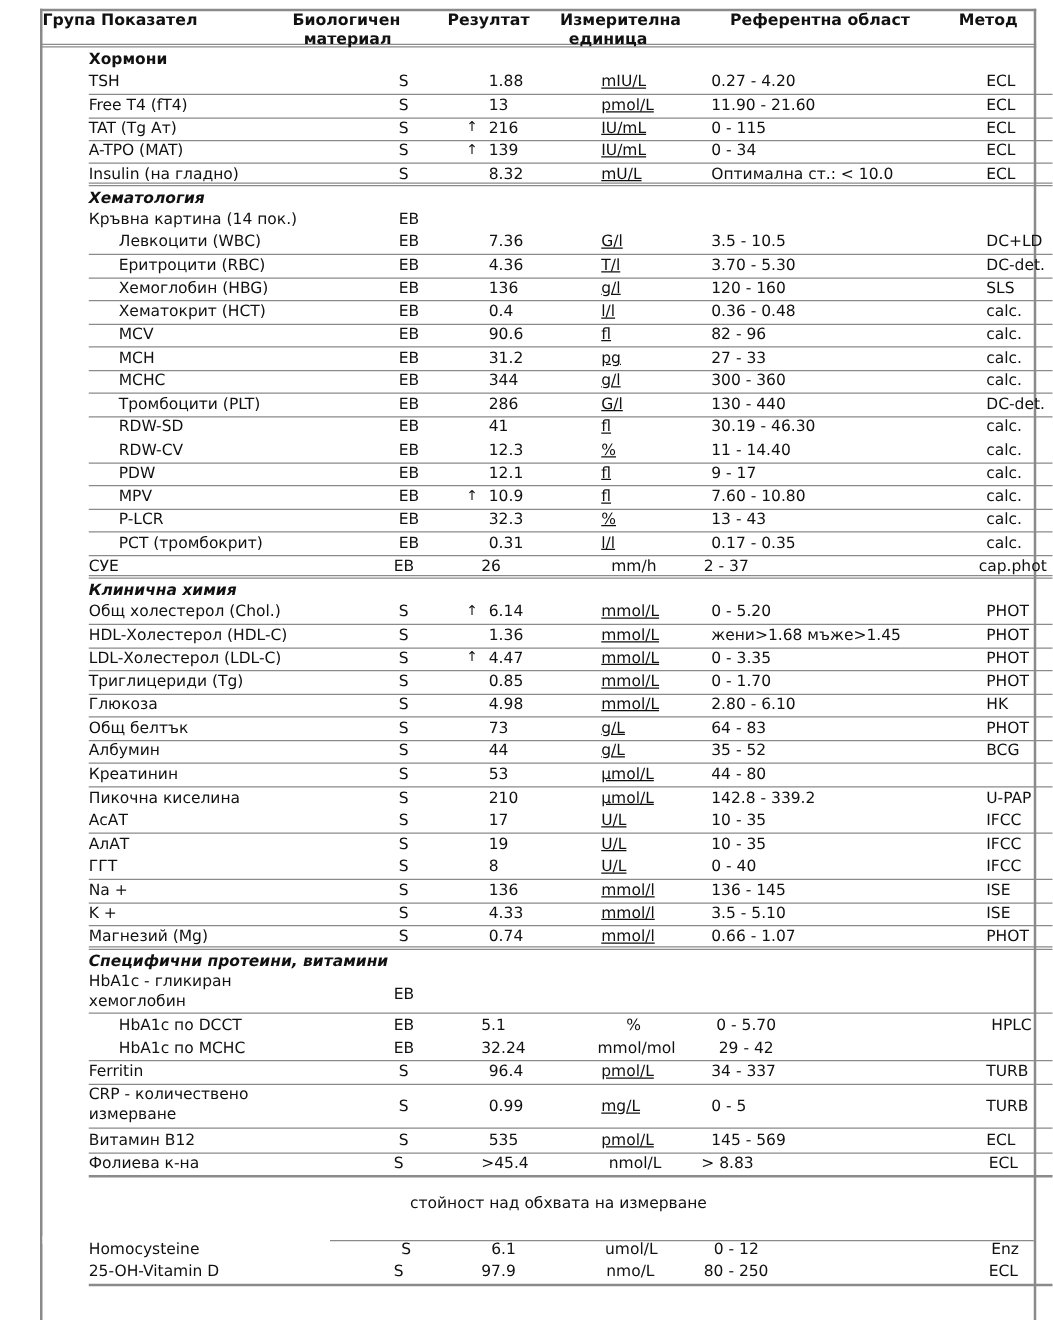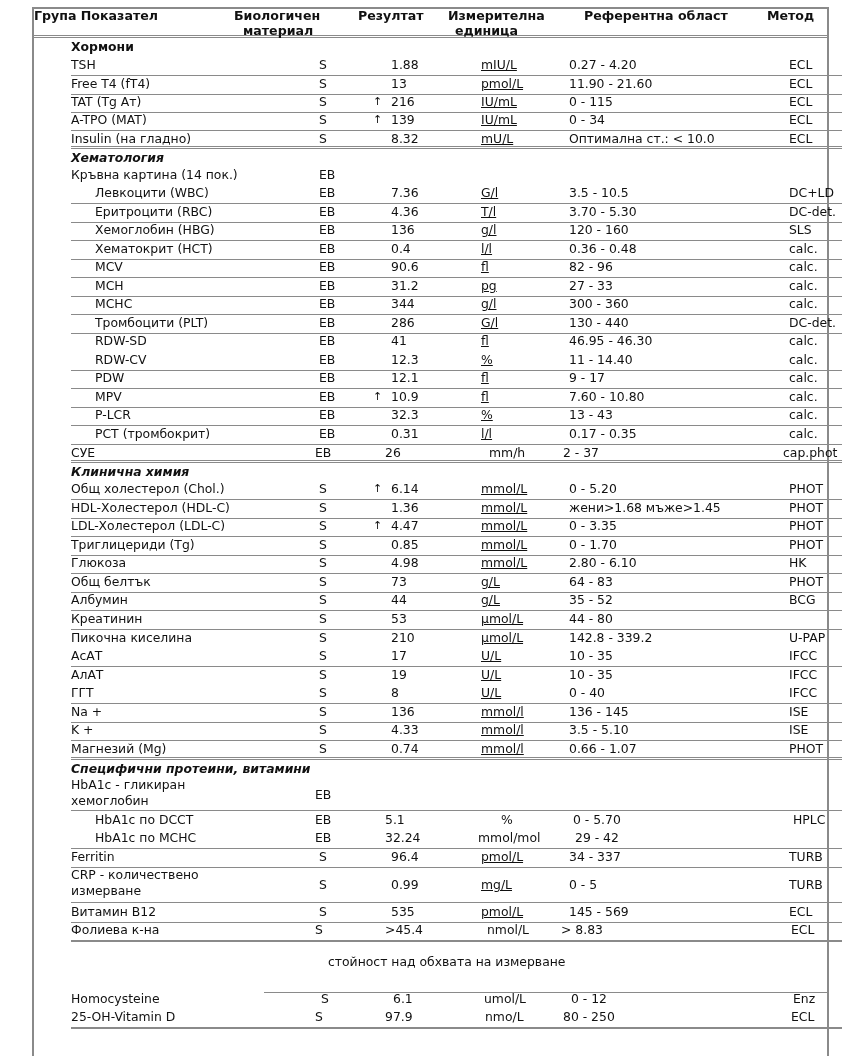--- a/index.html
+++ b/index.html
@@ -161,21 +161,21 @@
   <span class="c c-res">286</span>
   <span class="c c-unit">G/l</span>
   <span class="c c-ref">130 - 440</span>
   <span class="c c-meth">DC-det.</span>
 </div>
 <div class="row" style="top:332px">
   <span class="c c-name ind">RDW-SD</span>
   <span class="c c-mat">EB</span>
   <span class="c c-res">41</span>
   <span class="c c-unit">fl</span>
-  <span class="c c-ref">46.95 - 46.30</span>
+  <span class="c c-ref">30.19 - 46.30</span>
   <span class="c c-meth">calc.</span>
 </div>
 <div class="row sep" style="top:351px">
   <span class="c c-name ind">RDW-CV</span>
   <span class="c c-mat">EB</span>
   <span class="c c-res">12.3</span>
   <span class="c c-unit">%</span>
   <span class="c c-ref">11 - 14.40</span>
   <span class="c c-meth">calc.</span>
 </div>

